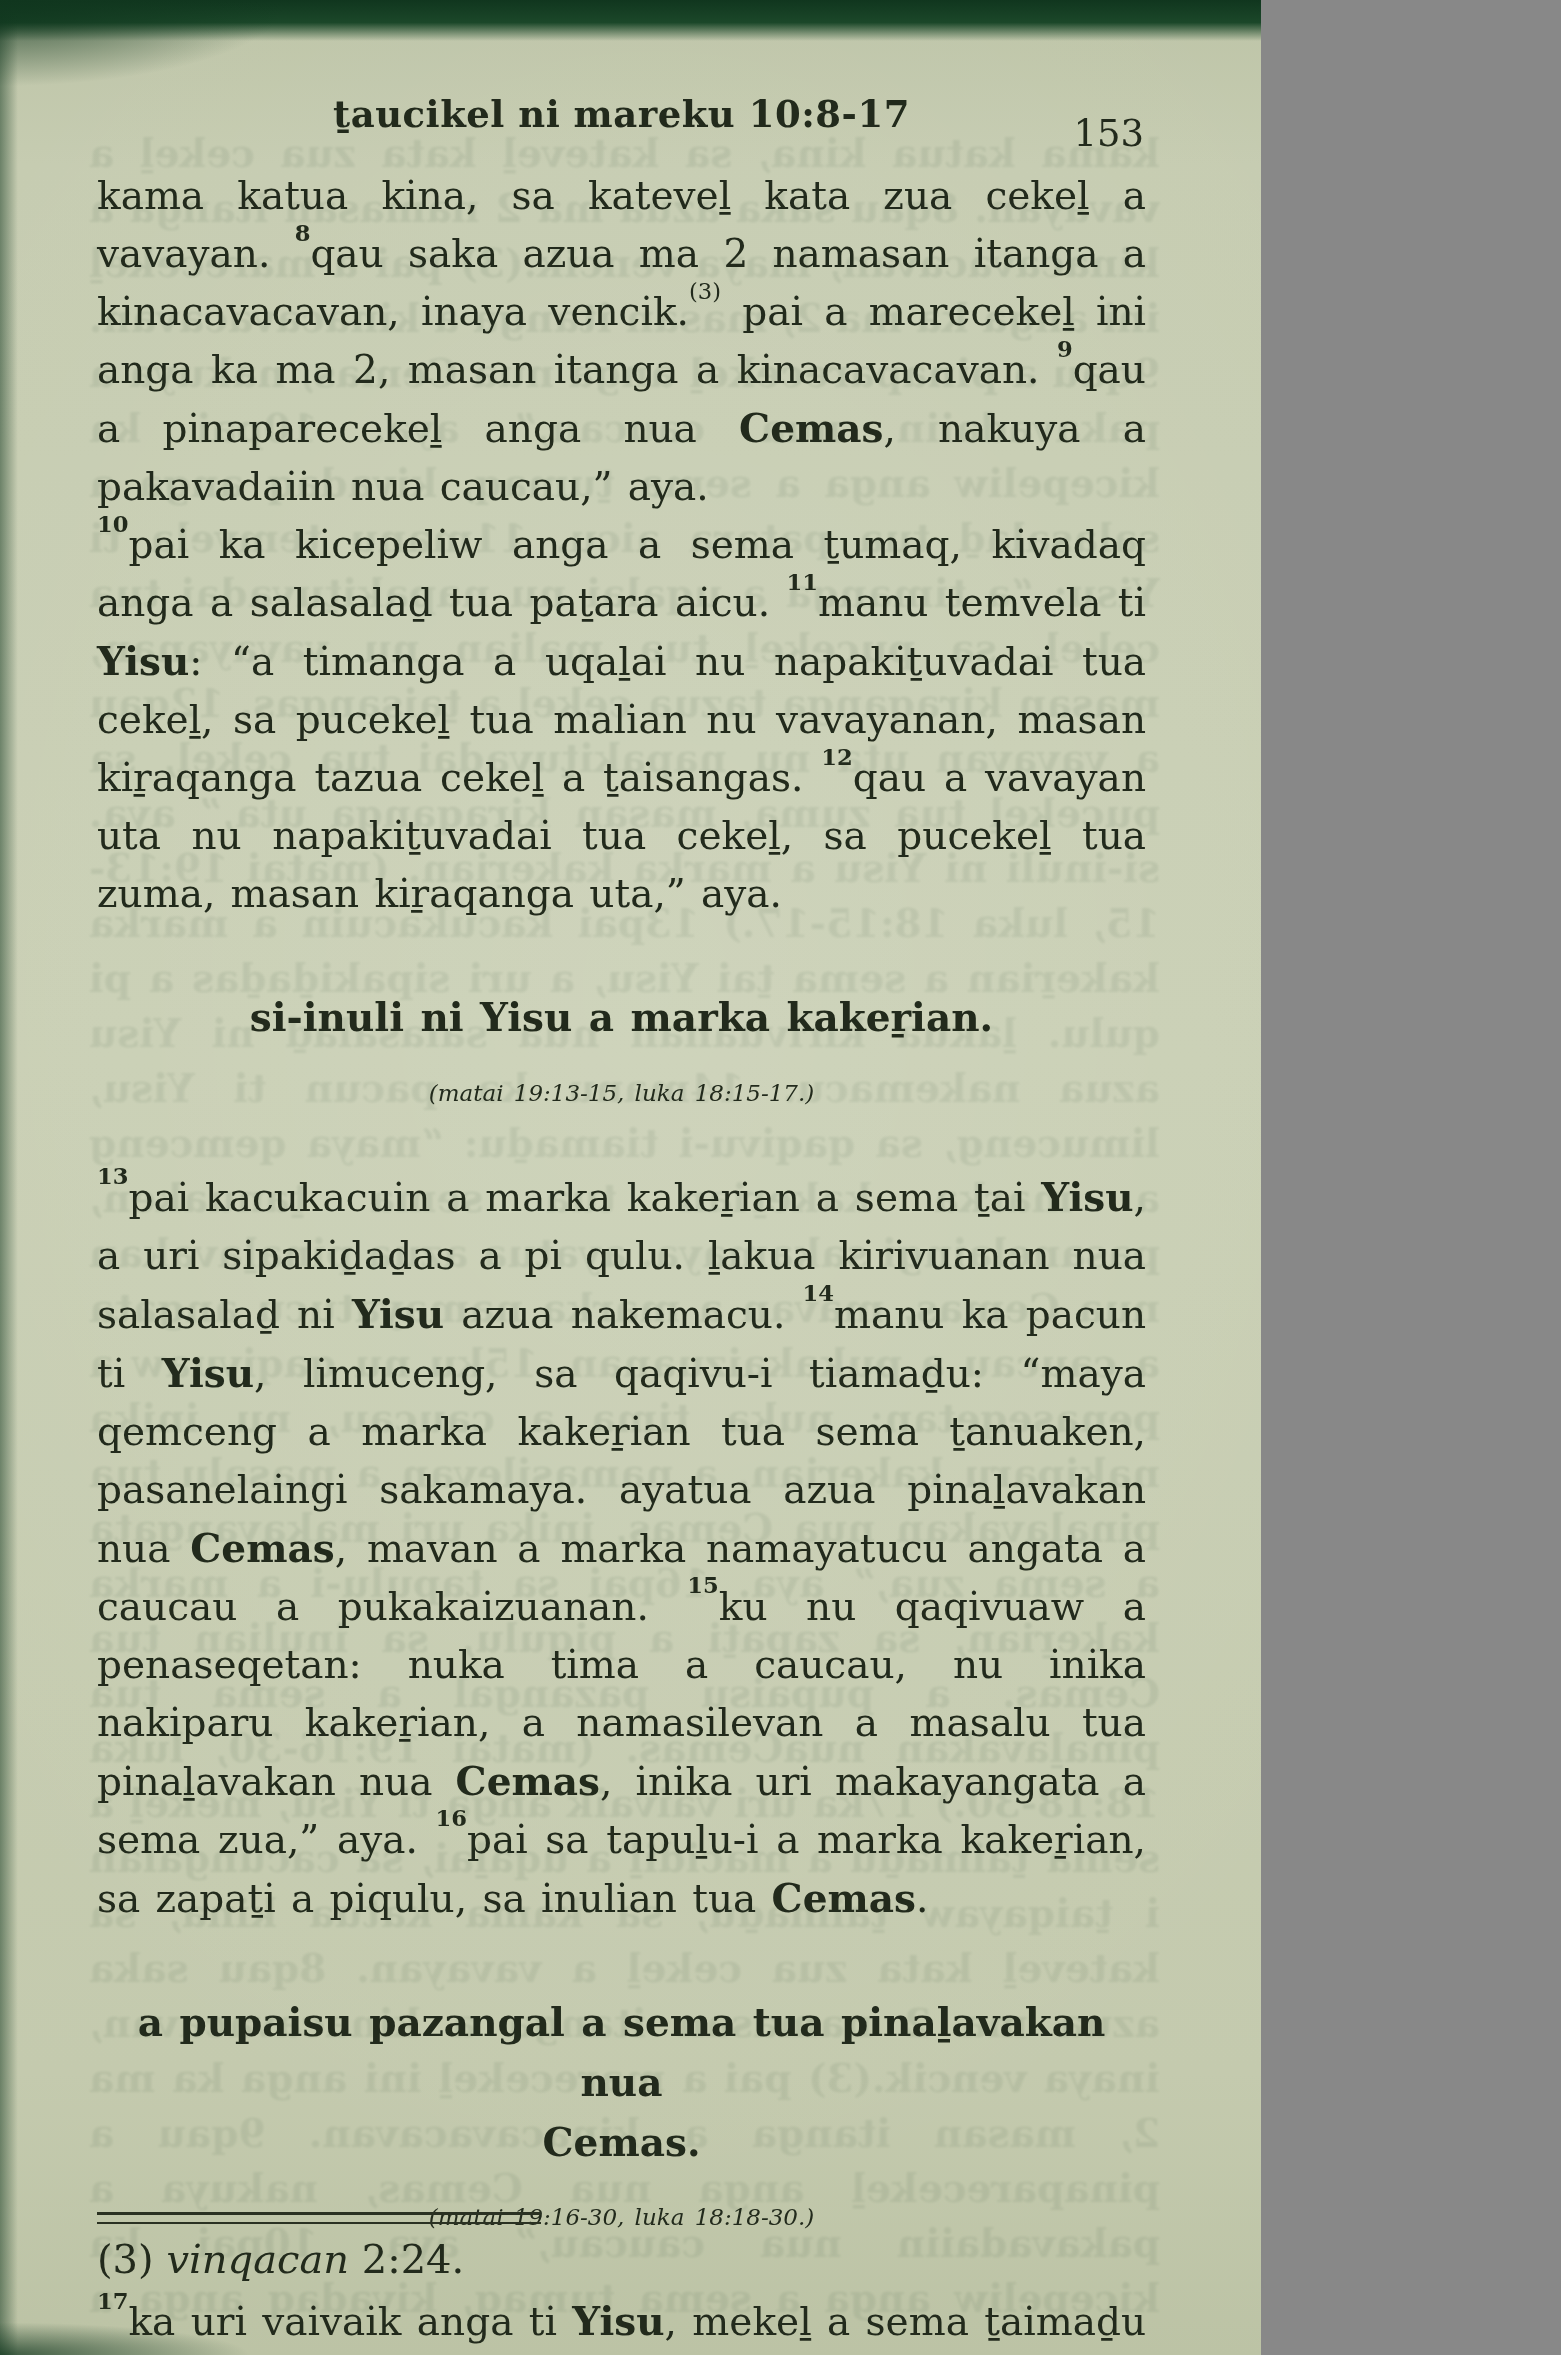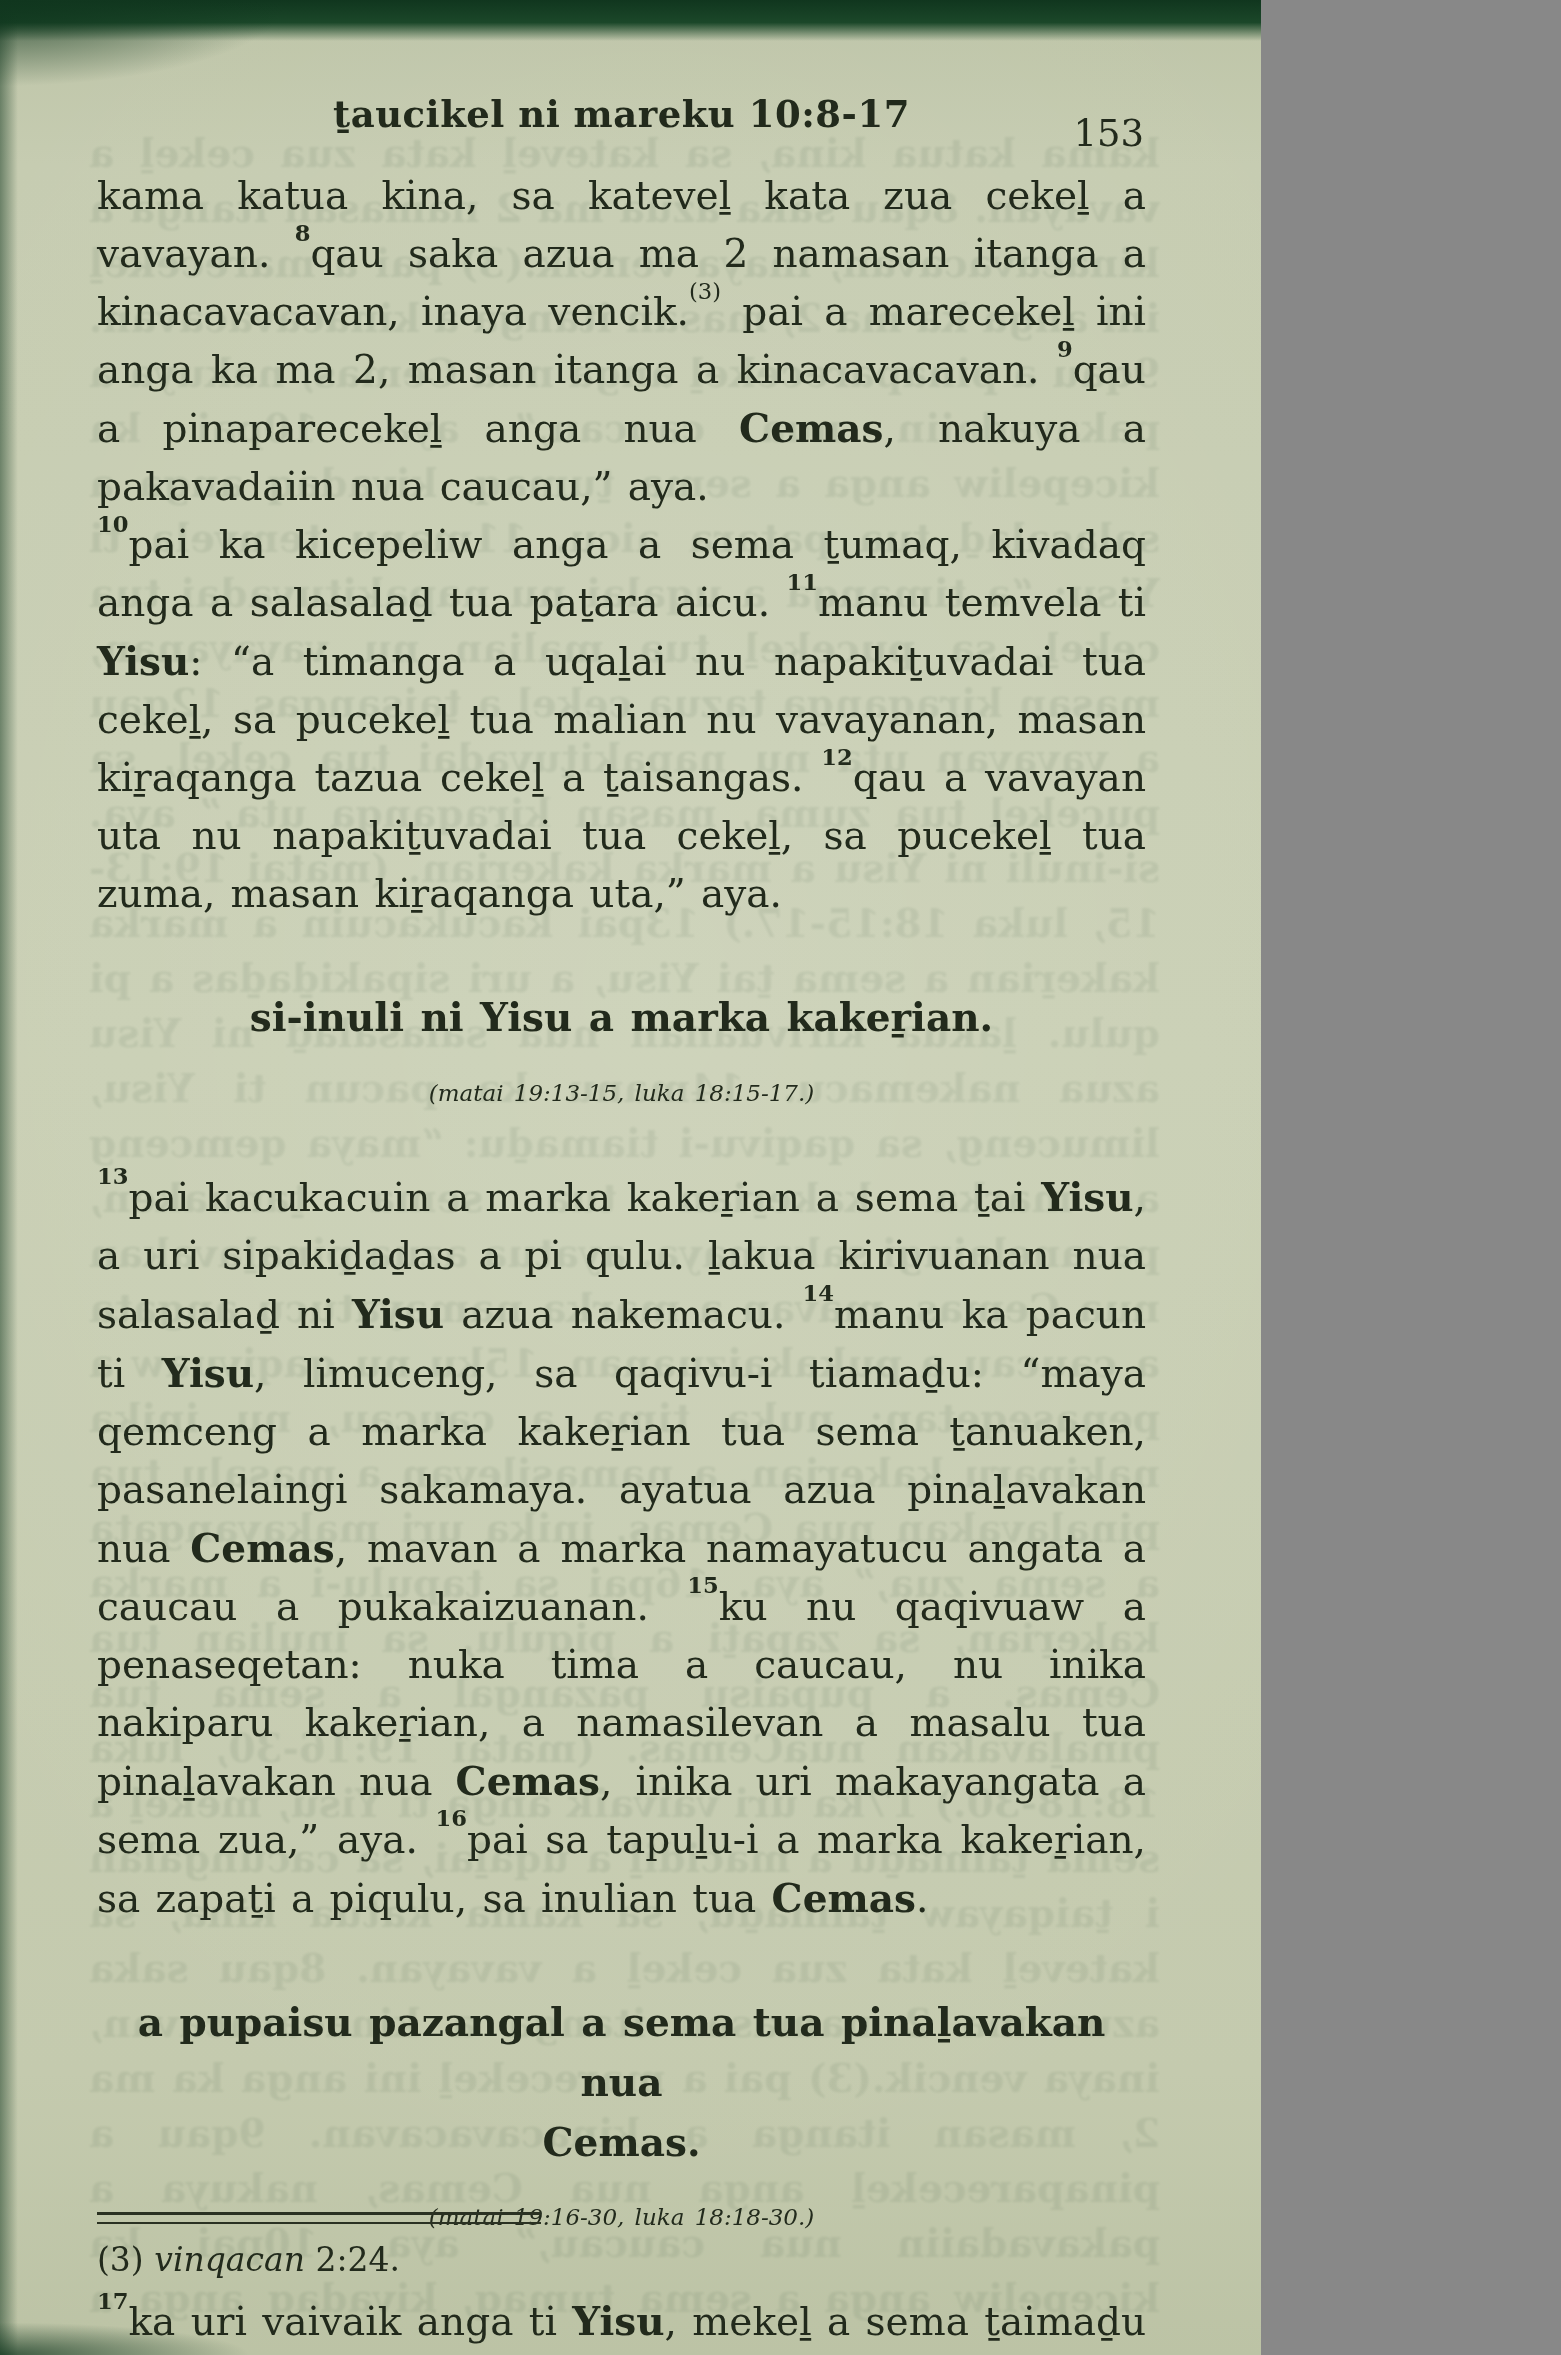--- a/index.html
+++ b/index.html
@@ -66,21 +66,21 @@
   }
   sup { font-size: 0.58em; position: relative; top: -0.55em; line-height: 0; letter-spacing: 0; }
   .b { font-weight: 700; }
   .i { font-style: italic; }
   .footnote-block { position: absolute; left: 97px; bottom: 74px; z-index: 4; }
   .footnote-rule {
     width: 444px; height: 7.8px;
     border-top: 3.9px solid #2a3122; border-bottom: 2.9px solid #2a3122;
     margin-bottom: 13.6px;
   }
-  .footnote-text { font-size: 33px; line-height: 43px; }
+  .footnote-text { font-size: 40px; line-height: 43px; }
 </style>
 </head>
 <body>
 
 <div class="page">
 
   <div class="ghost">kama katua kina, sa kateveḻ kata zua cekeḻ a vavayan. 8qau saka azua ma 2 namasan itanga a kinacavacavan, inaya vencik.(3) pai a marecekeḻ ini anga ka ma 2, masan itanga a kinacavacavan. 9qau a pinaparecekeḻ anga nua Cemas, nakuya a pakavadaiin nua caucau,” aya.  10pai ka kicepeliw anga a sema ṯumaq, kivadaq anga a salasalaḏ tua paṯara aicu. 11manu temvela ti Yisu: “a timanga a uqaḻai nu napakiṯuvadai tua cekeḻ, sa pucekeḻ tua malian nu vavayanan, masan kiṟaqanga tazua cekeḻ a ṯaisangas. 12qau a vavayan uta nu napakiṯuvadai tua cekeḻ, sa pucekeḻ tua zuma, masan kiṟaqanga uta,” aya.  si-inuli ni Yisu a marka kakeṟian.  (matai 19:13-15, luka 18:15-17.)  13pai kacukacuin a marka kakeṟian a sema ṯai Yisu, a uri sipakiḏaḏas a pi qulu.  ḻakua kirivuanan nua salasalaḏ ni Yisu azua nakemacu. 14manu ka pacun ti Yisu, limuceng, sa qaqivu-i tiamaḏu: “maya qemceng a marka kakeṟian tua sema ṯanuaken, pasanelaingi sakamaya.  ayatua azua pinaḻavakan nua Cemas, mavan a marka namayatucu angata a caucau a pukakaizuanan. 15ku nu qaqivuaw a penaseqetan: nuka tima a caucau, nu inika nakiparu kakeṟian, a namasilevan a masalu tua pinaḻavakan nua Cemas, inika uri makayangata a sema zua,” aya. 16pai sa tapuḻu-i a marka kakeṟian, sa zapaṯi a piqulu, sa inulian tua Cemas.  a pupaisu pazangal a sema tua pinaḻavakan nuaCemas.  (matai 19:16-30, luka 18:18-30.)  17ka uri vaivaik anga ti Yisu, mekeḻ a sema ṯaimaḏu a macidiḻ a uqaḻai, sa cacungalan i ṯaiqayaw ṯaimaḏu, sa  kama katua kina, sa kateveḻ kata zua cekeḻ a vavayan. 8qau saka azua ma 2 namasan itanga a kinacavacavan, inaya vencik.(3) pai a marecekeḻ ini anga ka ma 2, masan itanga a kinacavacavan. 9qau a pinaparecekeḻ anga nua Cemas, nakuya a pakavadaiin nua caucau,” aya.  10pai ka kicepeliw anga a sema ṯumaq, kivadaq anga a salasalaḏ tua paṯara aicu. 11manu temvela ti Yisu: “a timanga a uqaḻai nu napakiṯuvadai tua cekeḻ, sa pucekeḻ tua malian nu vavayanan, masan kiṟaqanga tazua cekeḻ a ṯaisangas. 12qau a vavayan uta nu napakiṯuvadai tua cekeḻ, sa pucekeḻ tua zuma, masan kiṟaqanga uta,” aya.  si-inuli ni Yisu a marka kakeṟian.  (matai 19:13-15, luka 18:15-17.)  13pai kacukacuin a marka kakeṟian a sema ṯai Yisu, a uri sipakiḏaḏas a pi qulu.  ḻakua kirivuanan nua salasalaḏ ni Yisu azua nakemacu. 14manu ka pacun ti Yisu, limuceng, sa qaqivu-i tiamaḏu: “maya qemceng a marka kakeṟian tua sema ṯanuaken, pasanelaingi sakamaya.  ayatua azua pinaḻavakan nua Cemas, mavan a marka namayatucu angata a caucau a pukakaizuanan. 15ku nu qaqivuaw a penaseqetan: nuka tima a caucau, nu inika nakiparu kakeṟian, a namasilevan a masalu tua pinaḻavakan nua Cemas, inika uri makayangata a sema zua,” aya. 16pai sa tapuḻu-i a marka kakeṟian, sa zapaṯi a piqulu, sa inulian tua Cemas.  a pupaisu pazangal a sema tua pinaḻavakan nuaCemas.  (matai 19:16-30, luka 18:18-30.)  17ka uri vaivaik anga ti Yisu, mekeḻ a sema ṯaimaḏu a macidiḻ a uqaḻai, sa cacungalan i ṯaiqayaw ṯaimaḏu, sa</div>
 
   <div class="edge-top"></div>
   <div class="edge-top-left"></div>

